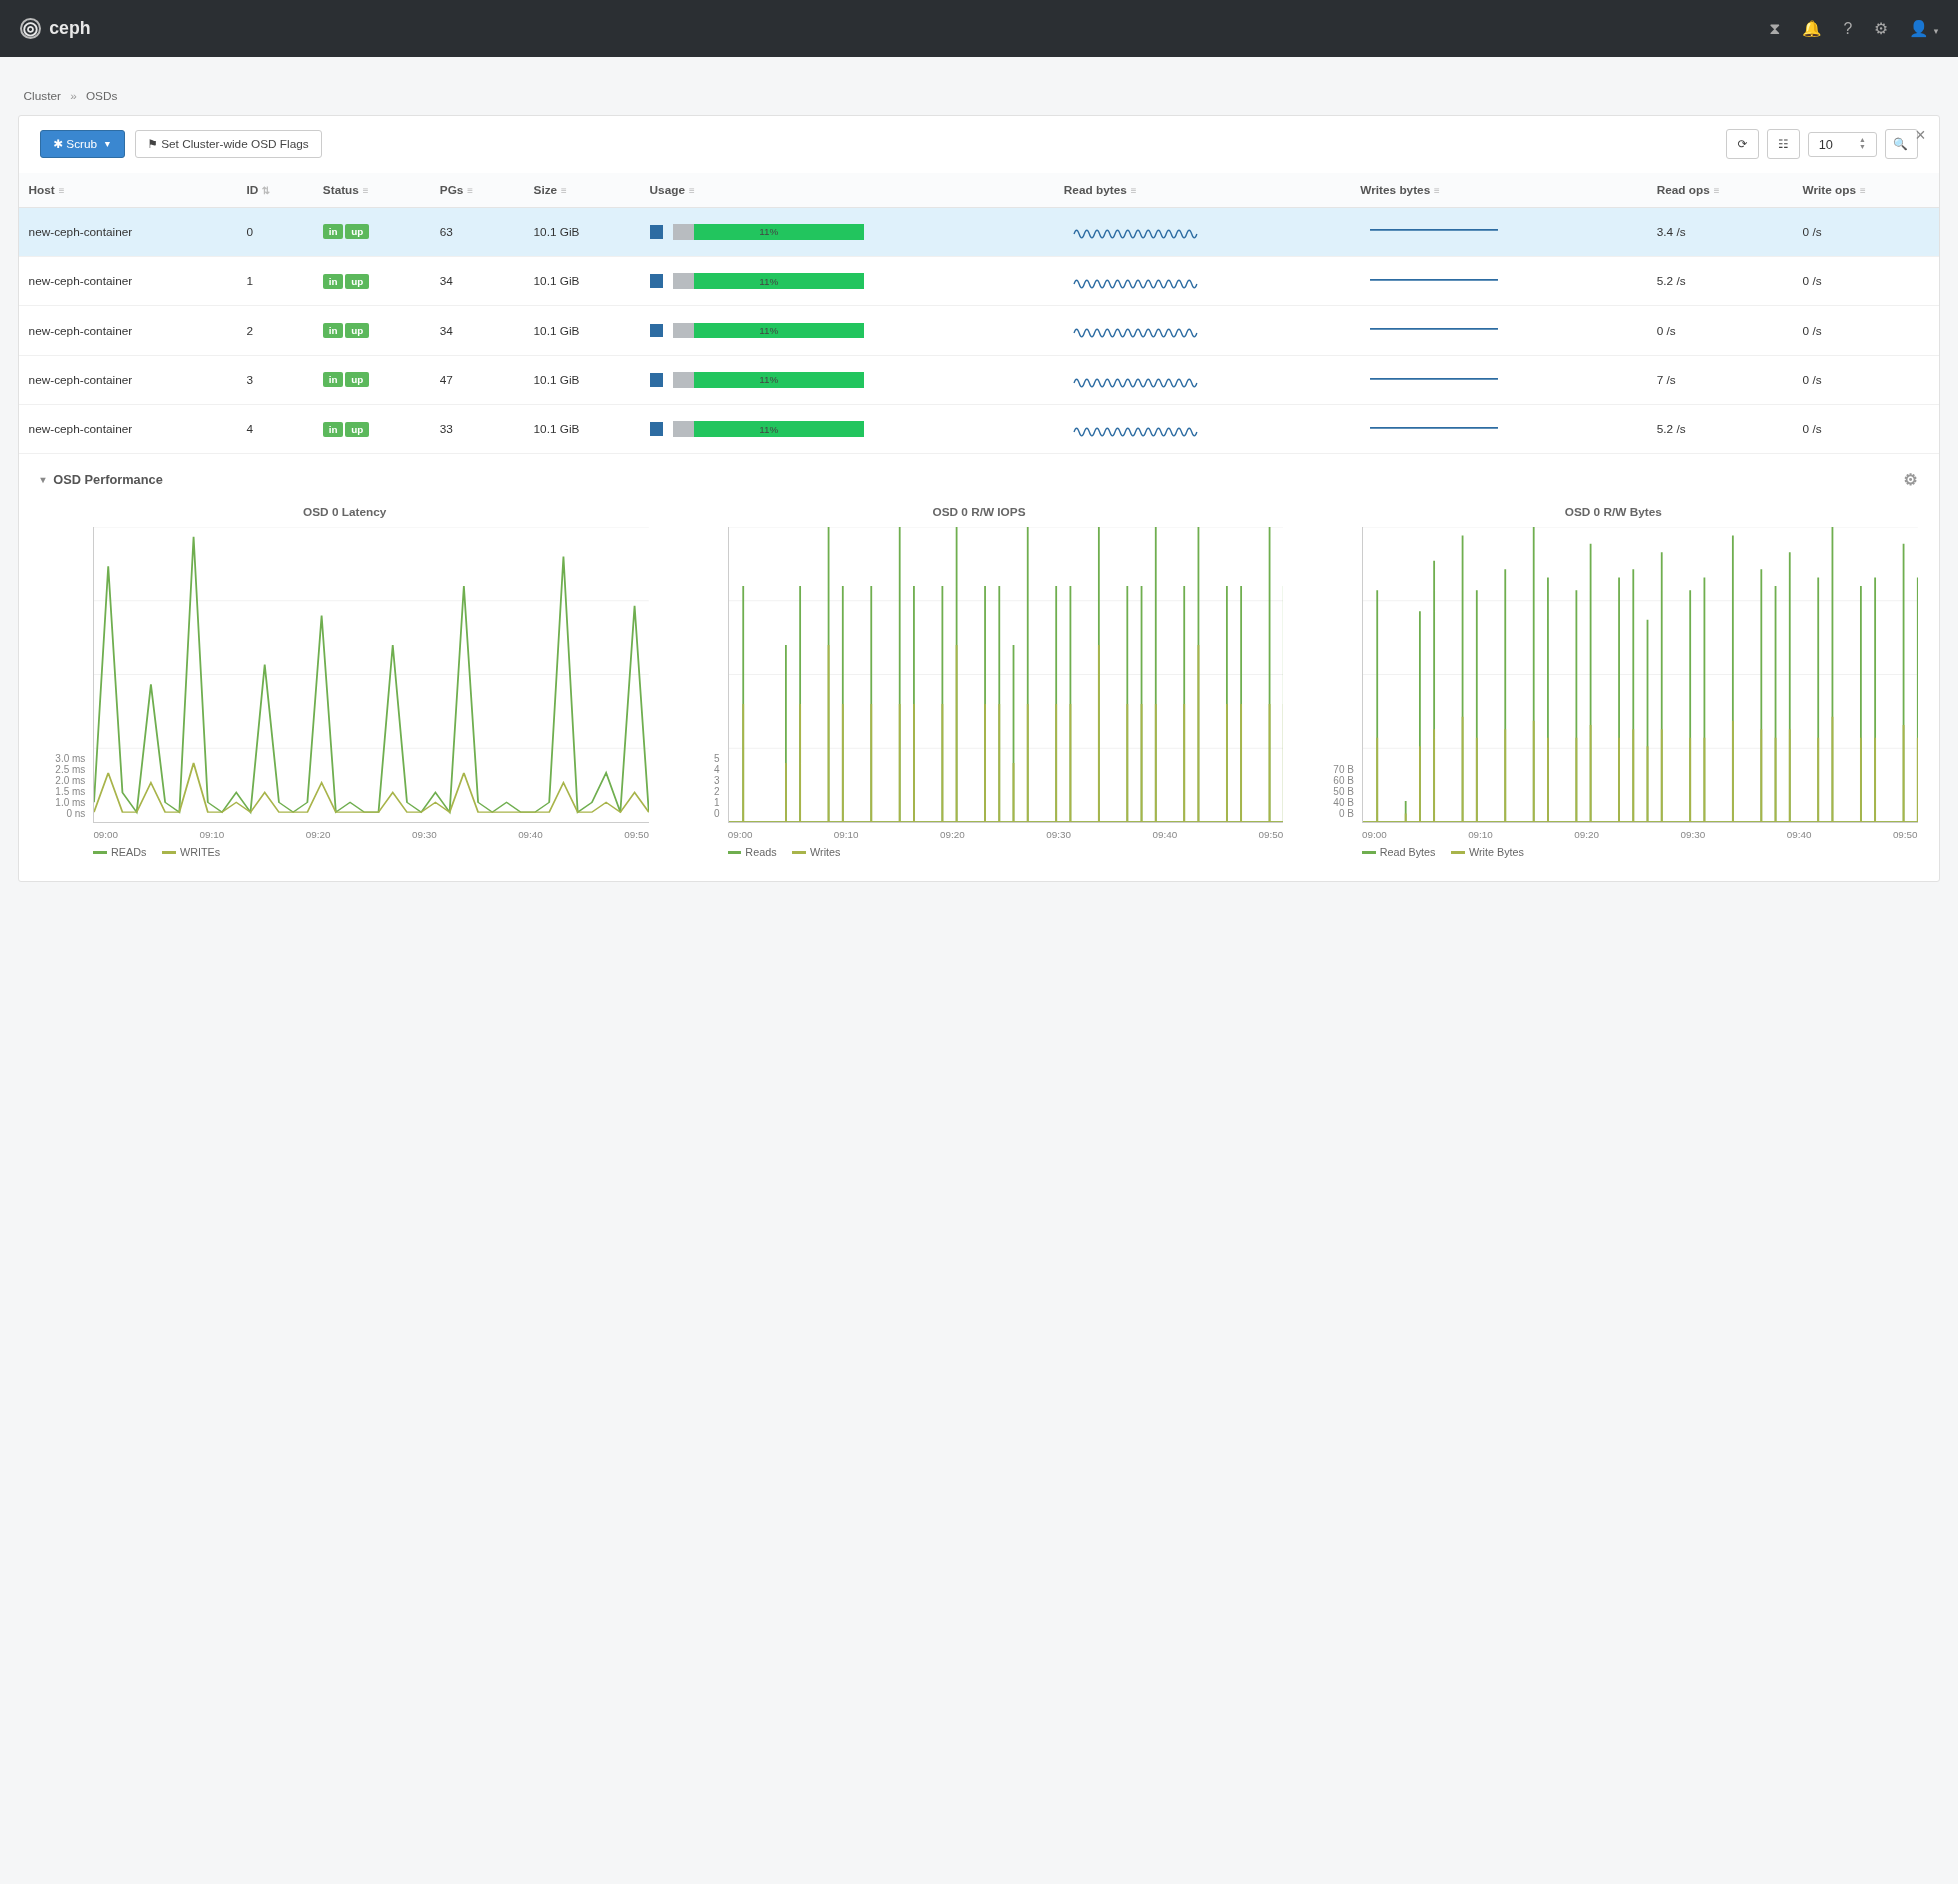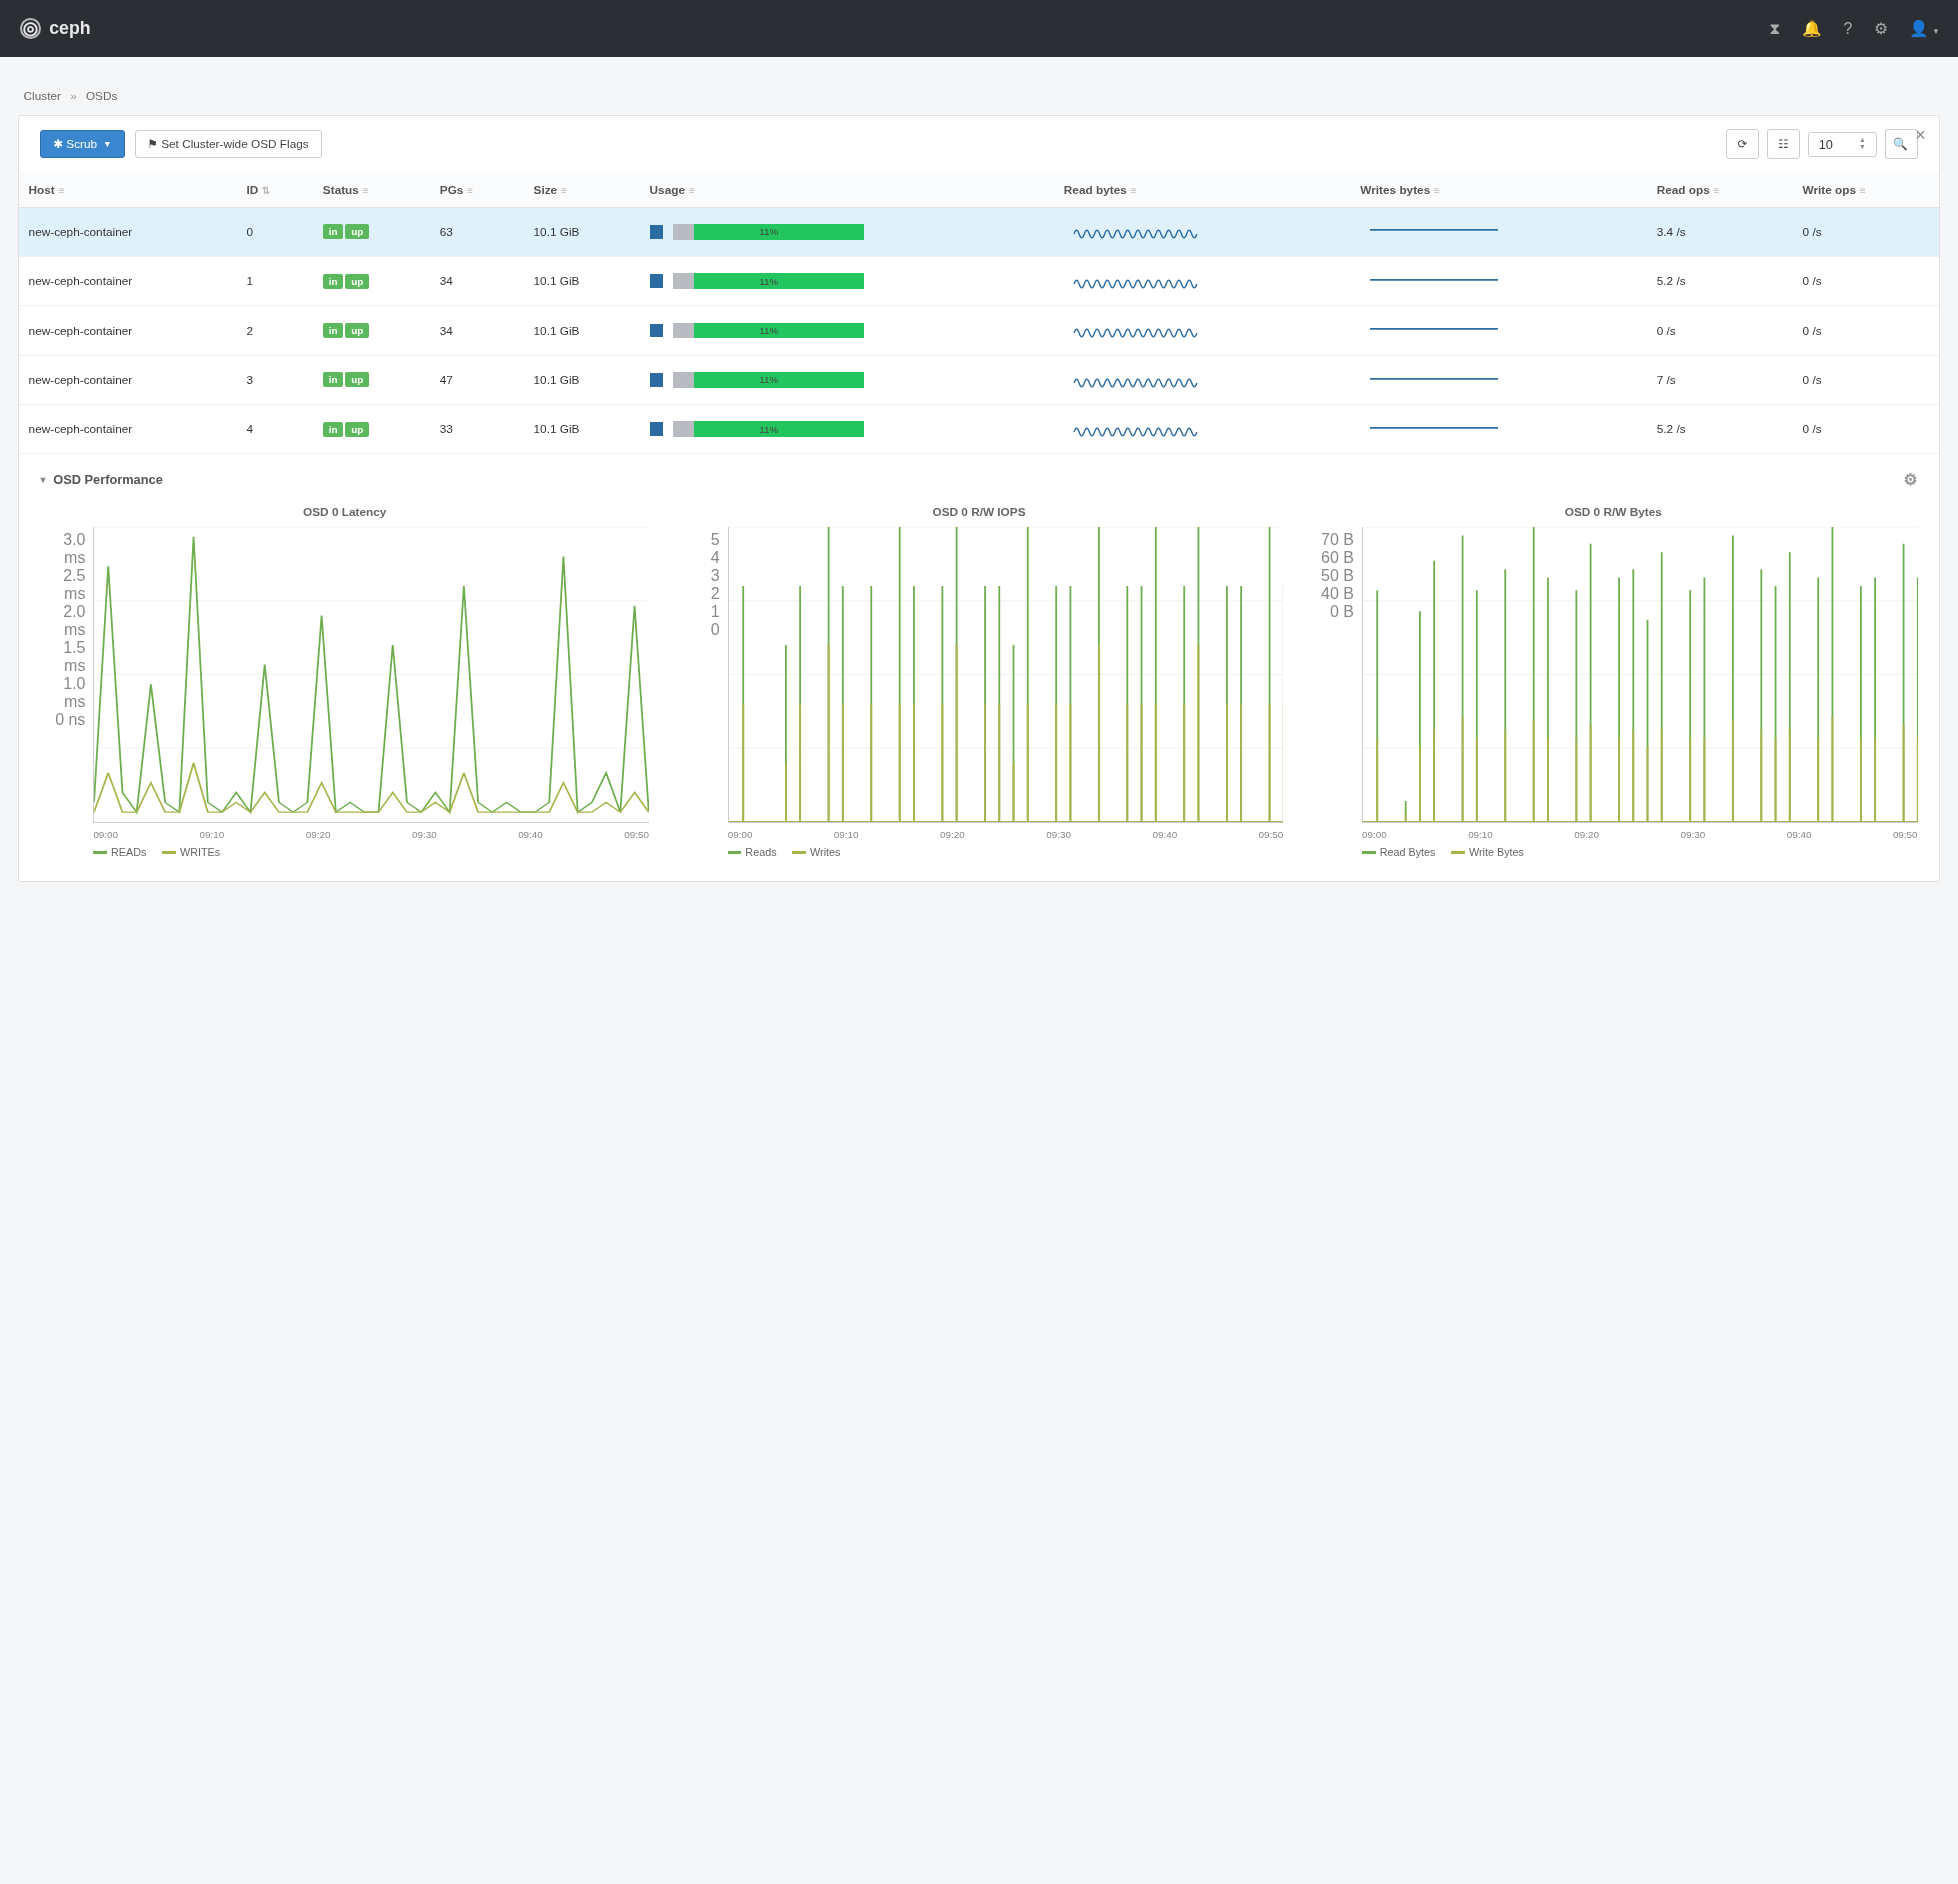--- a/index.html
+++ b/index.html
@@ -114,22 +114,22 @@
   .gear { margin-left:auto; font-size:15.8px; color:#999; cursor:pointer; }
   .panel-row { display:flex; gap:25.6px; padding:9.9px 21.7px 23.6px 21.7px; flex-wrap:nowrap; }
   .panel {
     flex:1; min-width:0; background:#fff;
   }
   .panel h4 {
     text-align:center; font-size:11.8px; font-weight:600; color:#666;
     margin-bottom:7.9px;
   }
   .chart-wrap { display:flex; gap:7.9px; }
-  .yaxis { display:flex; flex-direction:column; justify-content:flex-start;
-    font-size:16px; color:#888; text-align:right; width:45px; padding:3.9px 0; }
+  .yaxis { display:flex; flex-direction:column; justify-content:flex-end;
+    font-size:10px; color:#888; text-align:right; width:45px; padding:3.9px 0; }
   .plot {
     flex:1; height:296px; border-left:1px solid #ccc; border-bottom:1px solid #ccc;
     position:relative; overflow:hidden;
   }
   .plot svg { width:100%; height:100%; display:block; }
   .xaxis { display:flex; justify-content:space-between; font-size:9.9px; color:#888;
     margin:5.9px 0 0 53px; }
   .legend { display:flex; gap:15.8px; font-size:10.8px; color:#666; margin:5.9px 0 0 53px; }
   .legend .sw { display:inline-block; width:13.8px; height:3px; vertical-align:middle; margin-right:3.9px; }
   .sw-green { background:#6fae4f; }

